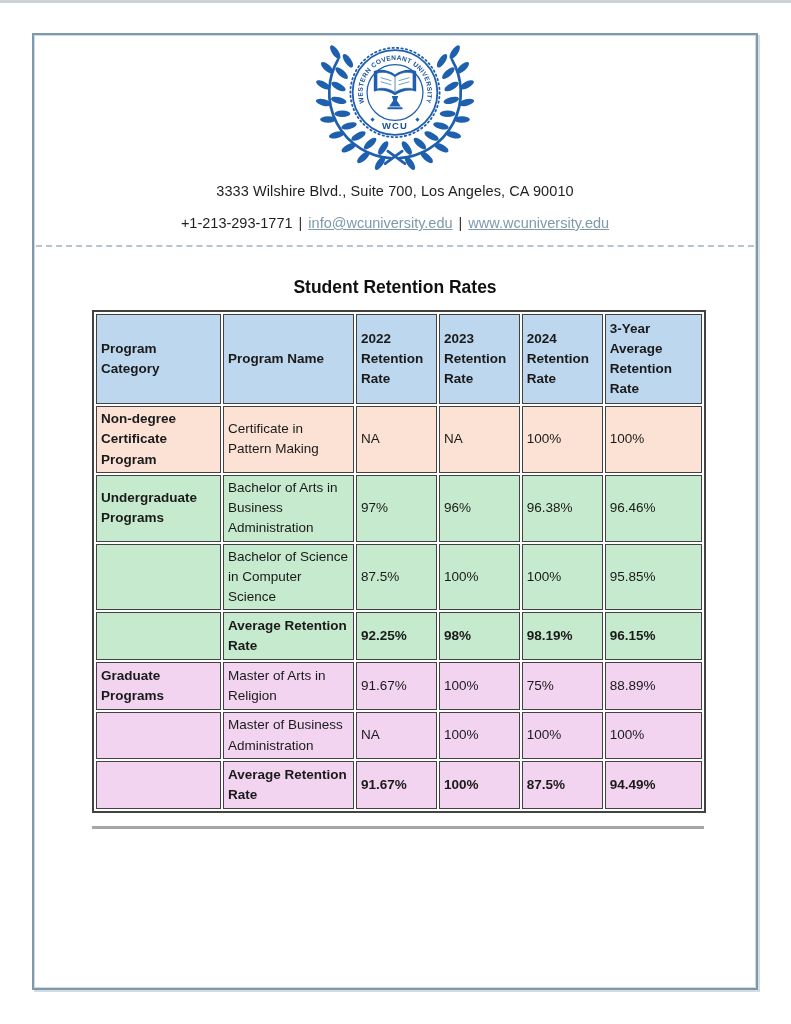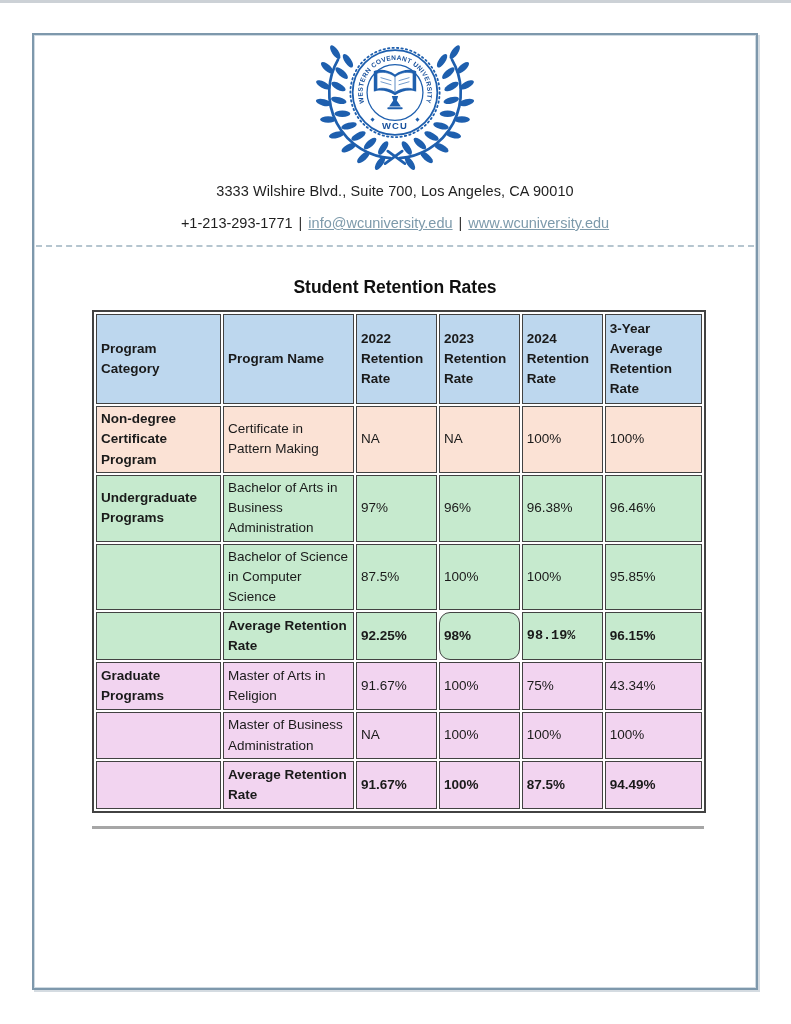--- a/index.html
+++ b/index.html
@@ -165,31 +165,31 @@
         <td style="background: rgb(198, 234, 206);">Bachelor of Science in Computer Science</td>
         <td style="background: rgb(198, 234, 206);">87.5%</td>
         <td style="background: rgb(198, 234, 206);">100%</td>
         <td style="background: rgb(198, 234, 206);">100%</td>
         <td style="background: rgb(198, 234, 206);">95.85%</td>
       </tr>
       <tr class="rh-b row-avg">
         <td class="col-cat" style="background: rgb(198, 234, 206);"></td>
         <td style="background: rgb(198, 234, 206);">Average Retention Rate</td>
         <td style="background: rgb(198, 234, 206); margin-top: 24px;">92.25%</td>
-        <td style="background: rgb(198, 234, 206); border-radius: 11px;">98%</td>
-        <td style="background: rgb(198, 234, 206); font-family: Liberation Mono, monospace;">98.19%</td>
+        <td style="background: rgb(198, 234, 206);">98%</td>
+        <td style="background: rgb(198, 234, 206);">98.19%</td>
         <td style="background: rgb(198, 234, 206);">96.15%</td>
       </tr>
       <tr class="rh-b">
         <td class="col-cat" style="background: rgb(242, 212, 240);">Graduate Programs</td>
         <td style="background: rgb(242, 212, 240);">Master of Arts in Religion</td>
         <td style="background: rgb(242, 212, 240);">91.67%</td>
         <td style="background: rgb(242, 212, 240);">100%</td>
         <td style="background: rgb(242, 212, 240);">75%</td>
-        <td style="background: rgb(242, 212, 240);">43.34%</td>
+        <td style="background: rgb(242, 212, 240);">88.89%</td>
       </tr>
       <tr class="rh-c">
         <td class="col-cat" style="background: rgb(242, 212, 240);"></td>
         <td style="background: rgb(242, 212, 240);">Master of Business Administration</td>
         <td style="background: rgb(242, 212, 240);">NA</td>
         <td style="background: rgb(242, 212, 240);">100%</td>
         <td style="background: rgb(242, 212, 240);">100%</td>
         <td style="background: rgb(242, 212, 240);">100%</td>
       </tr>
       <tr class="rh-b row-avg">

